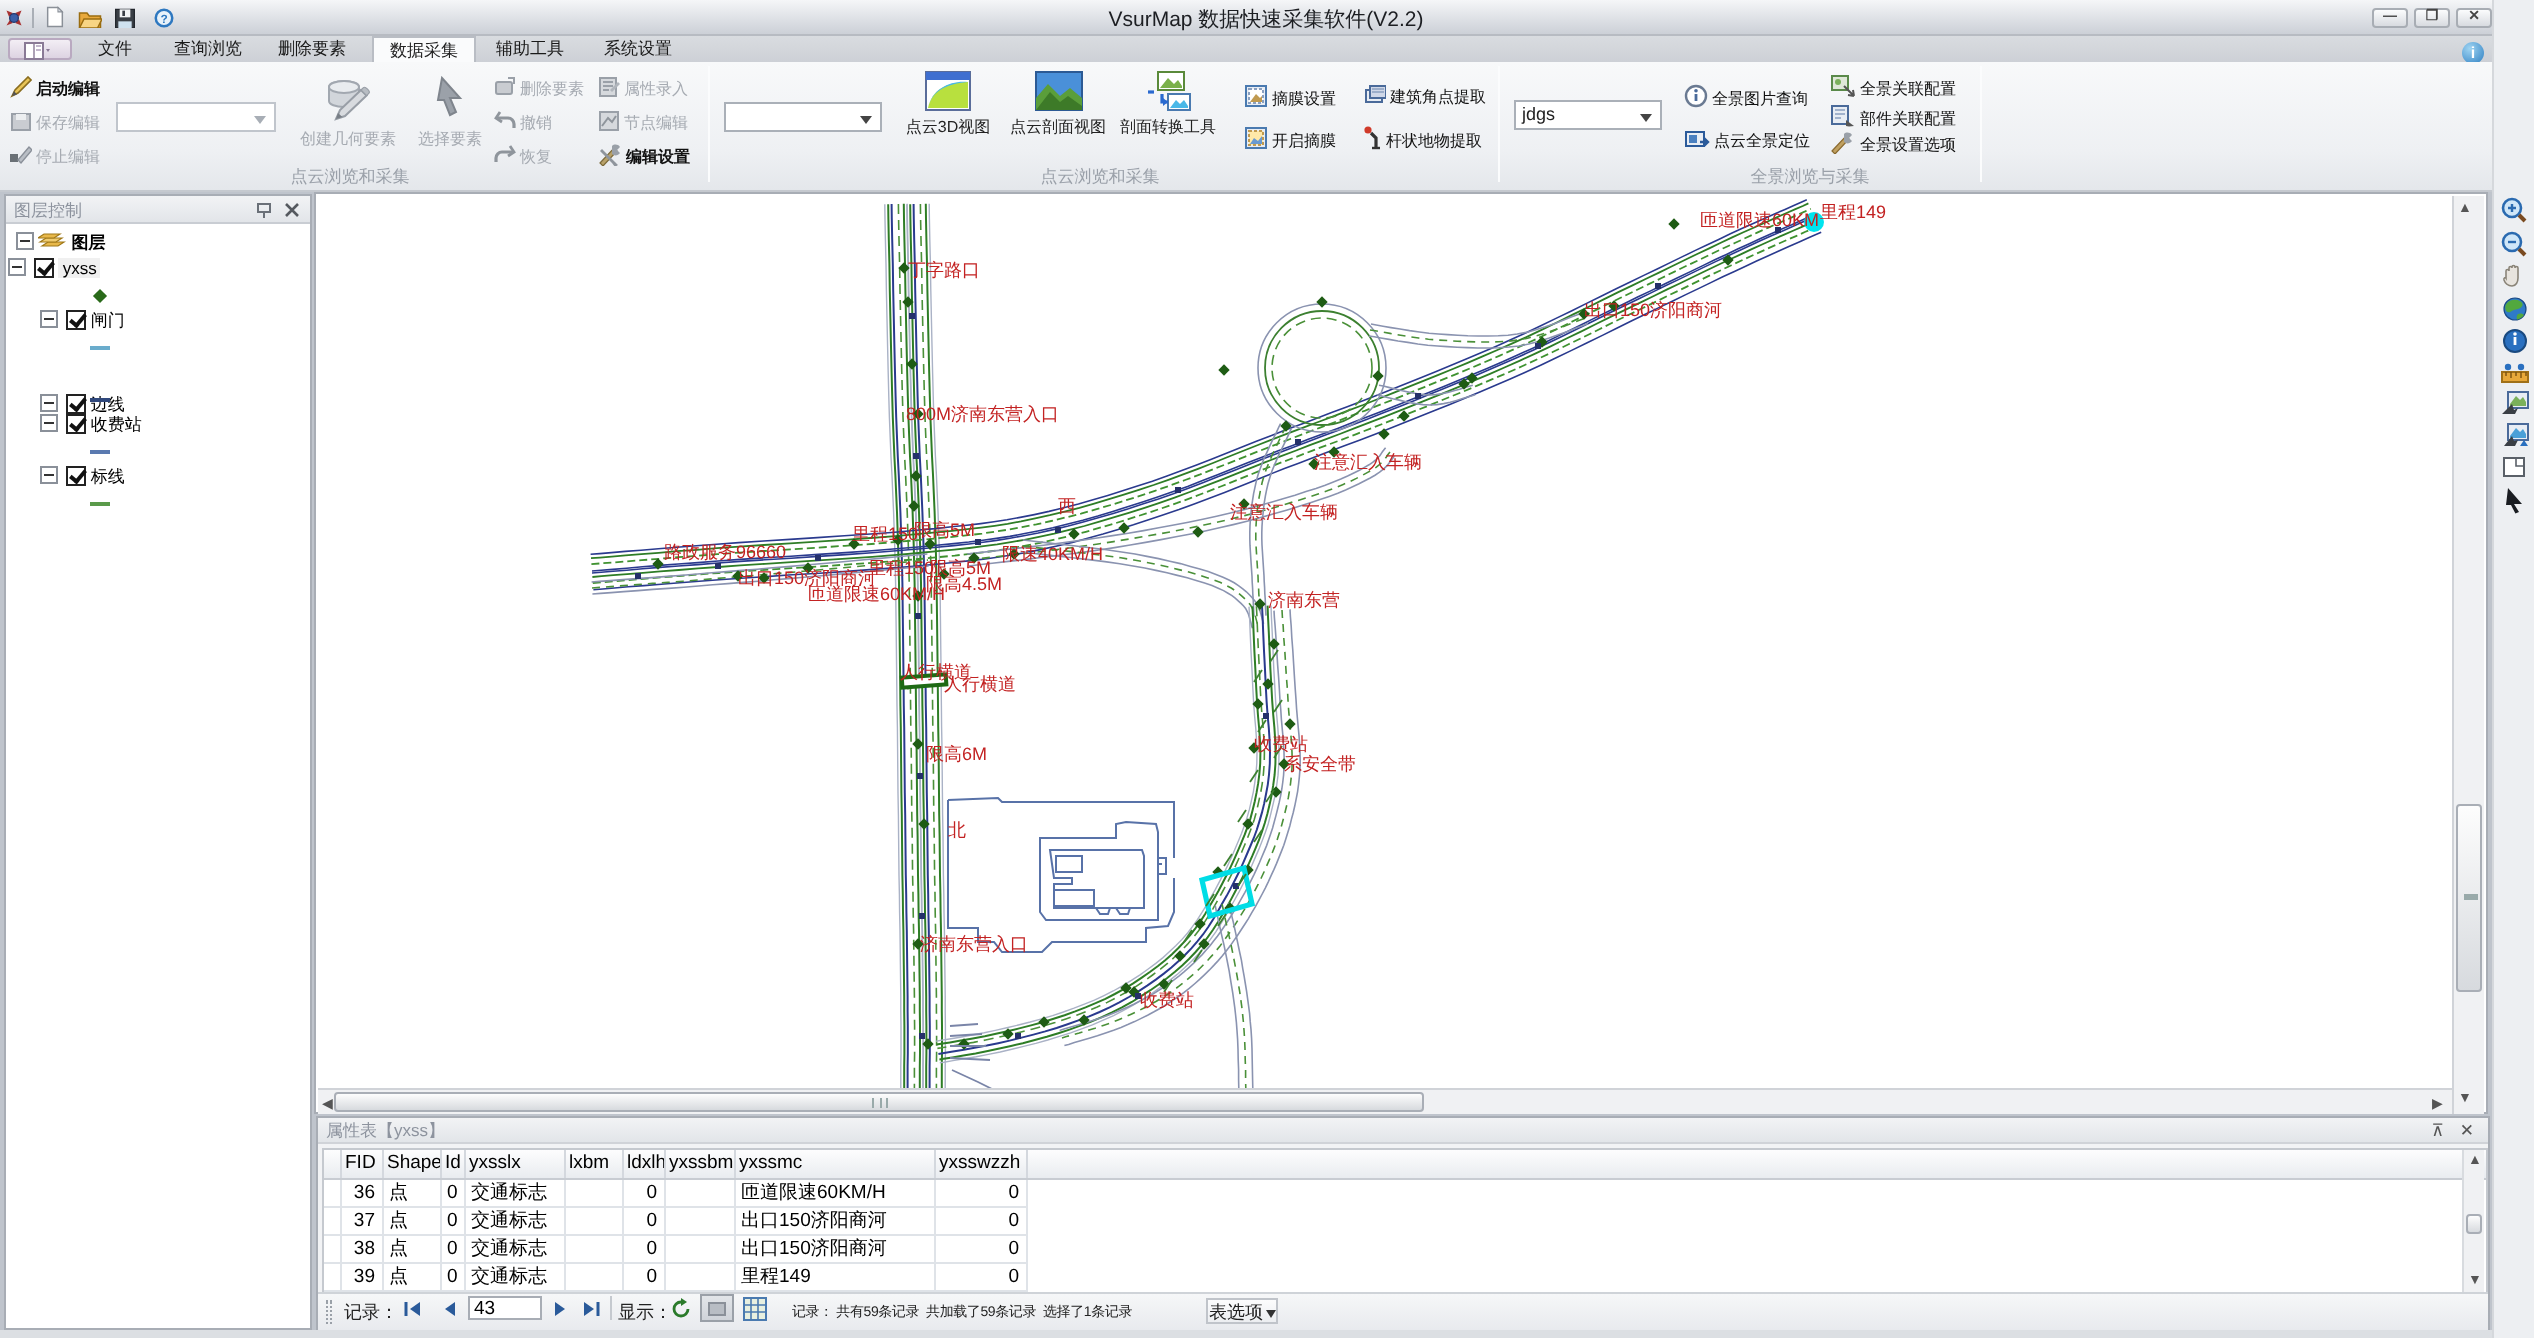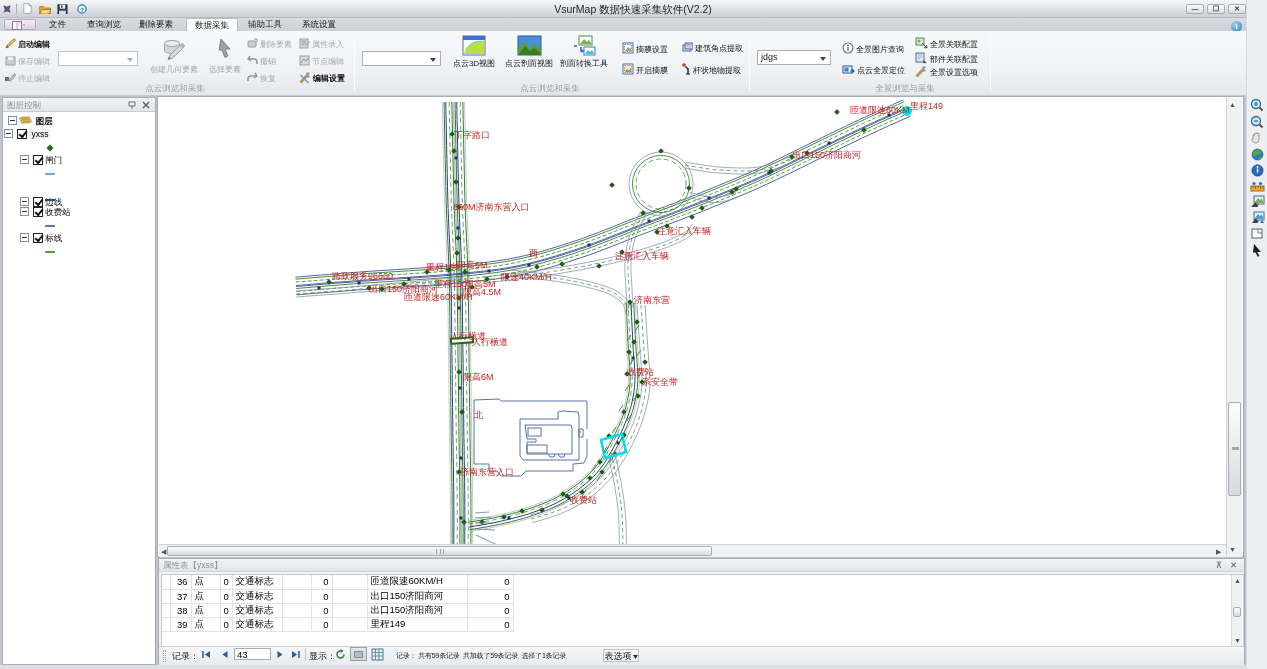--- a/index.html
+++ b/index.html
@@ -551,20 +551,33 @@
           <col style="width:12px">
           <col style="width:50px">
           <col style="width:29px">
           <col style="width:21px">
           <col style="width:35px">
           <col style="width:100px">
           <col style="width:46px">
           <col>
         </colgroup>
       <tbody>
+          <tr>
+            <th></th>
+            <th>FID</th>
+            <th>Shape</th>
+            <th>Id</th>
+            <th>yxsslx</th>
+            <th>lxbm</th>
+            <th>ldxlh</th>
+            <th>yxssbm</th>
+            <th>yxssmc</th>
+            <th>yxsswzzh</th>
+            <th></th>
+          </tr>
       <tr>
             <td></td>
             <td class="num">36</td>
             <td>点</td>
             <td class="num">0</td>
             <td>交通标志</td>
             <td></td>
             <td class="num">0</td>
             <td></td>
             <td>匝道限速60KM/H</td>

